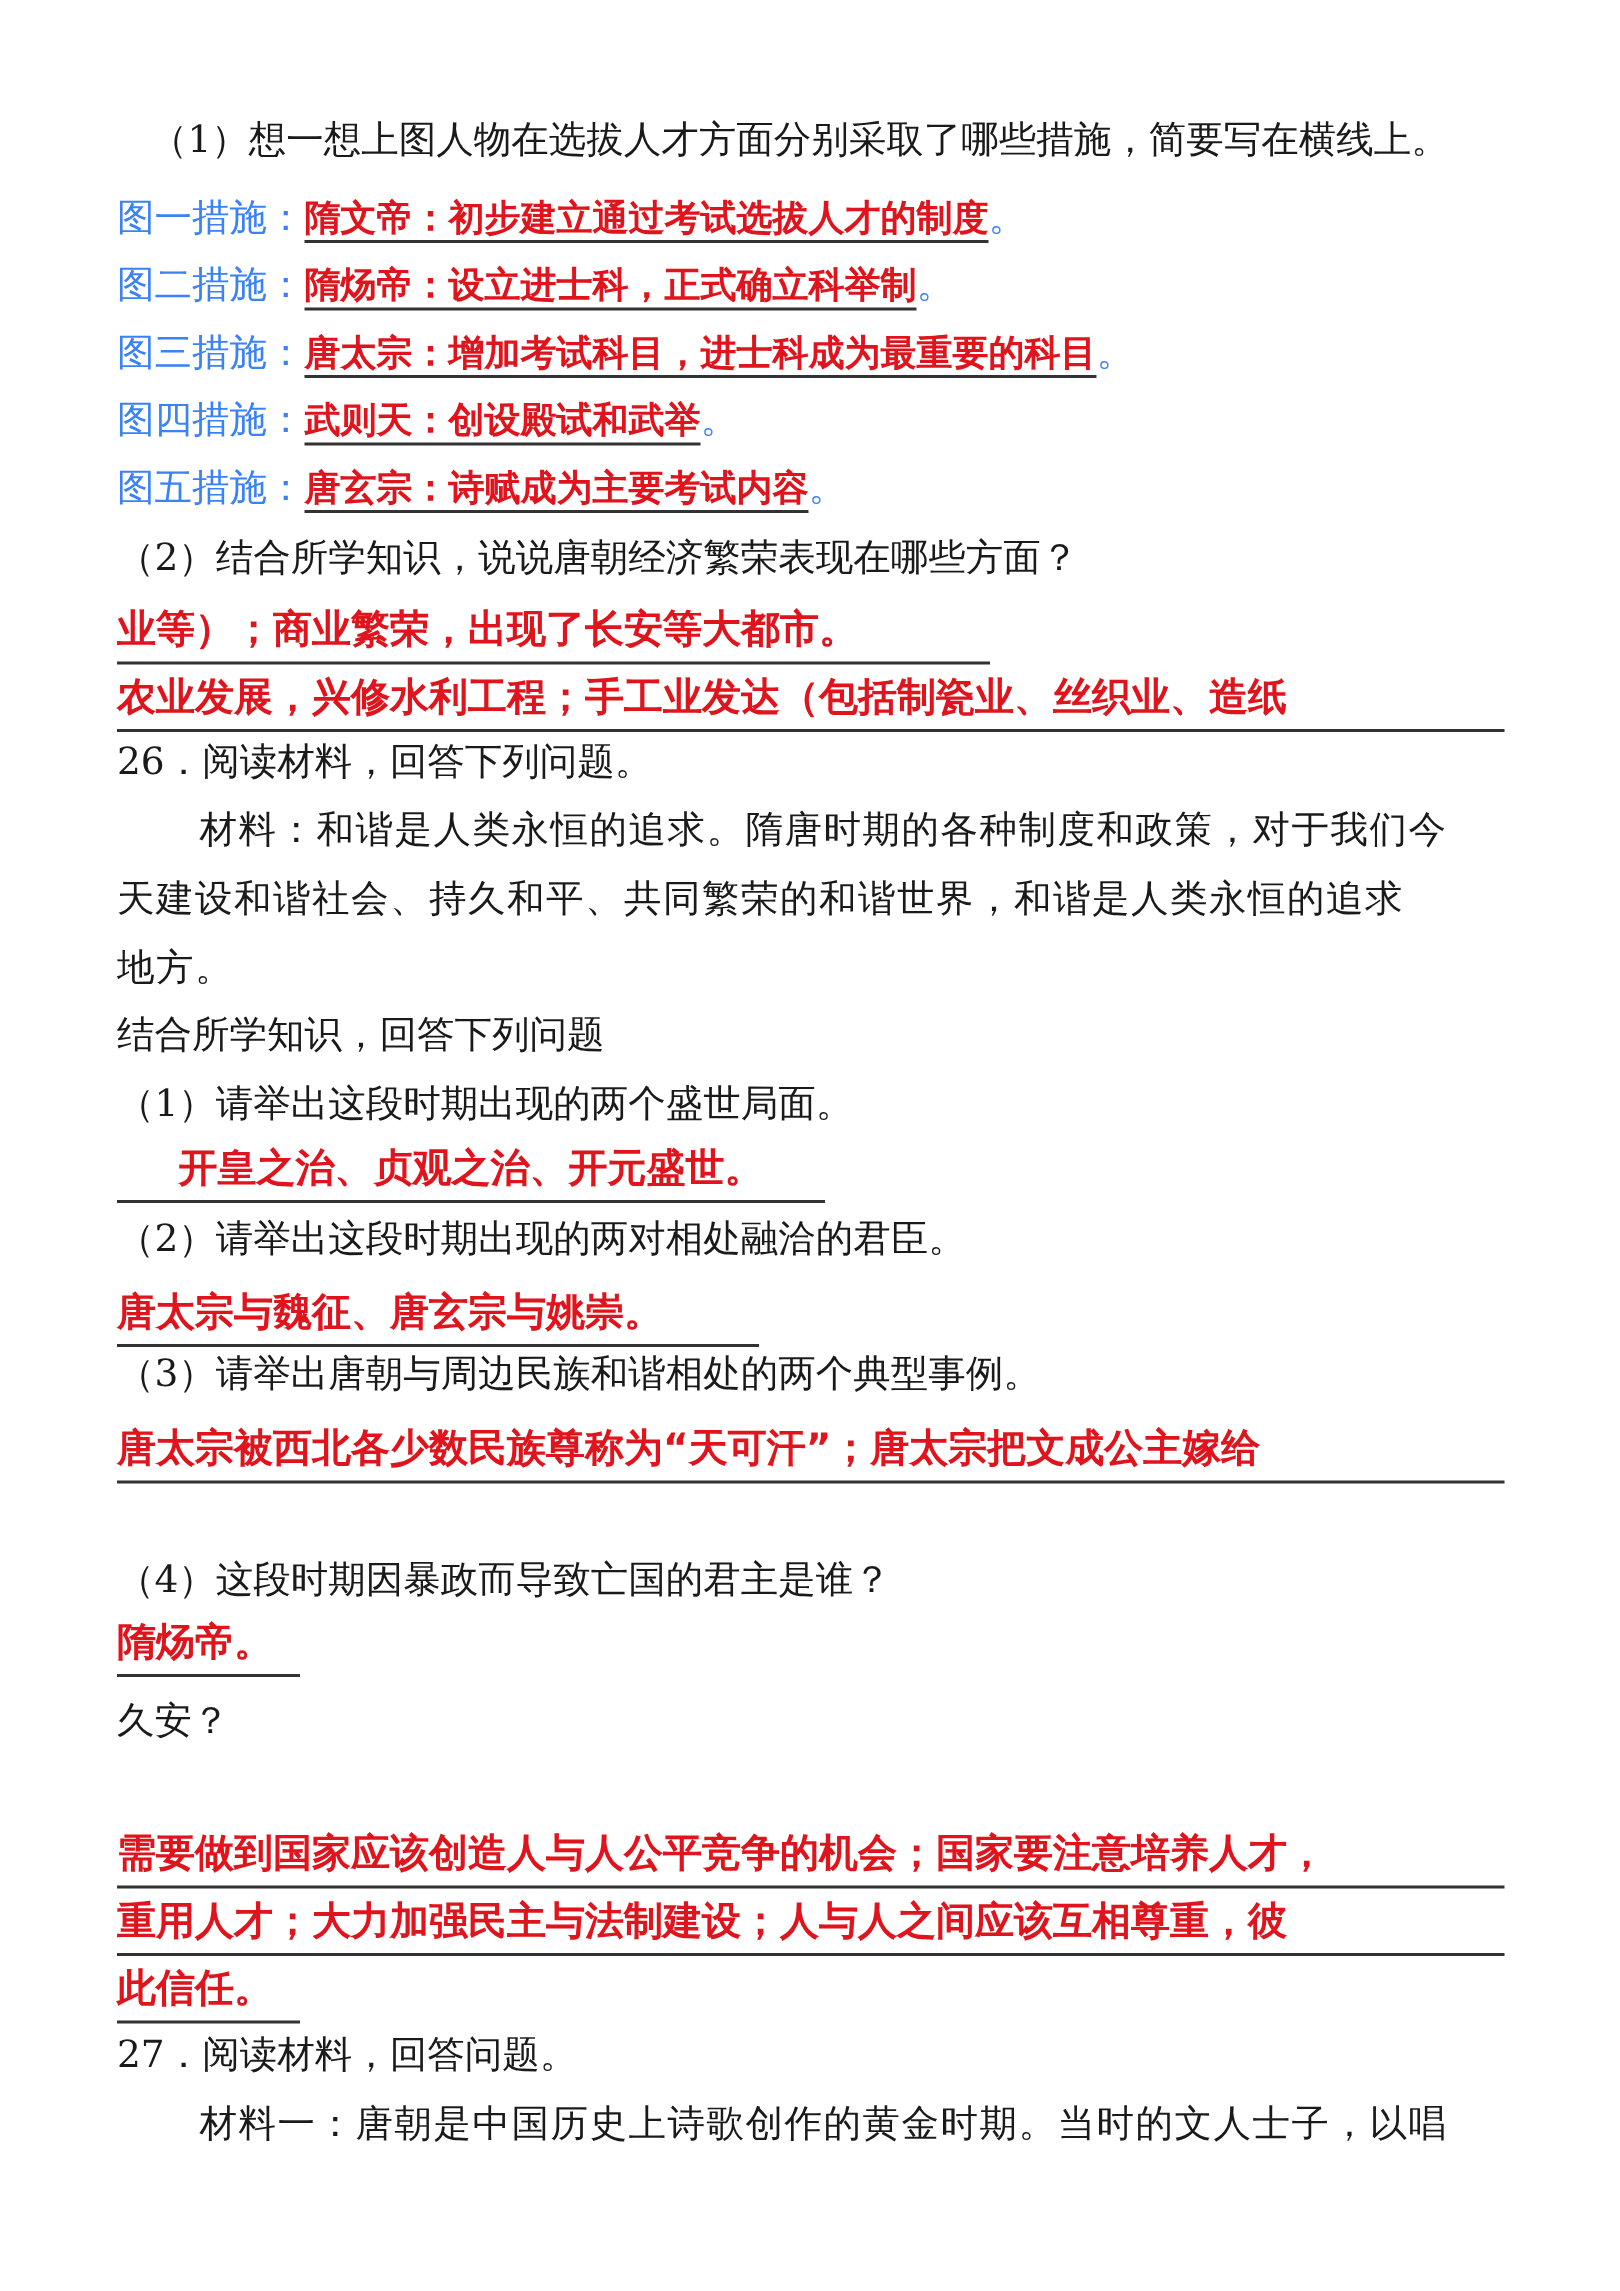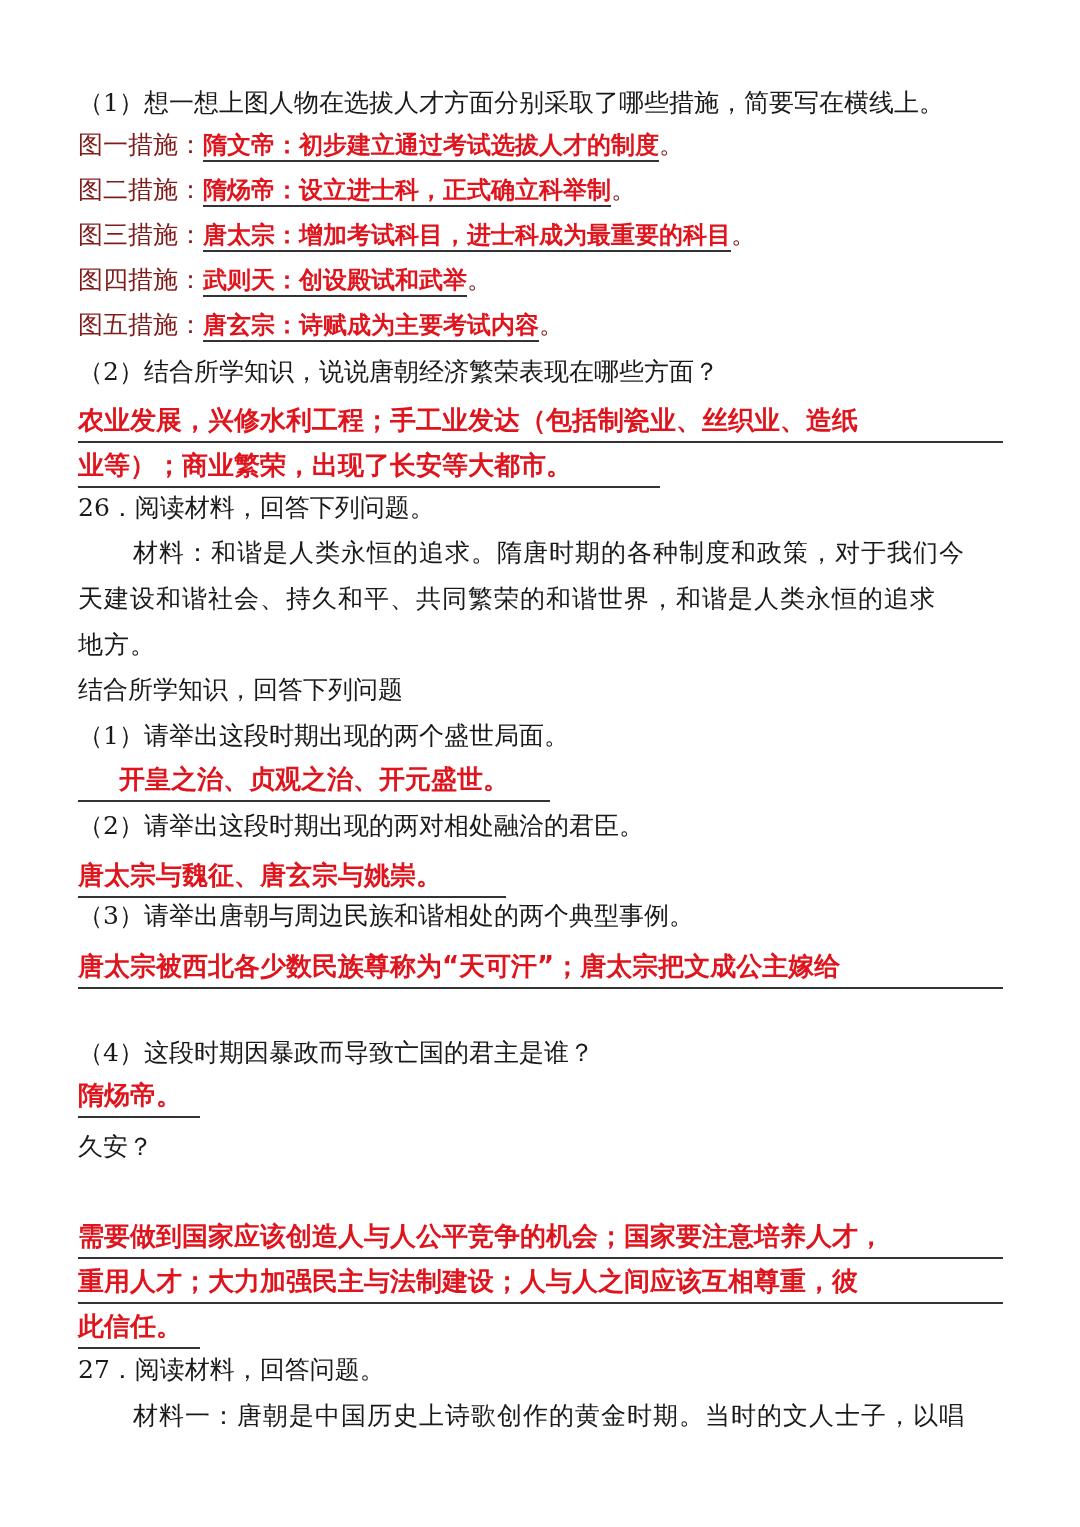--- a/index.html
+++ b/index.html
@@ -16,21 +16,21 @@
       color: #1a1a1a;
     }
     .line {
       position: absolute;
       left: 78px;
       font-size: 25px;
       white-space: nowrap;
       line-height: 34px;
     }
     .q { left: 78px; }
-    .label { color: #7f1d1d; }
+    .label { color: #3b82f6; }
     .ans {
       color: #e0141c;
       font-weight: bold;
       font-family: "DejaVu Sans", "Liberation Sans", sans-serif;
       font-size: 24px;
     }
     .ul {
       border-bottom: 2px solid #333;
       padding-bottom: 1px;
     }
@@ -50,50 +50,50 @@
       border-bottom: 2px solid #333;
       height: 43px;
     }
     .ans-block .row.short { display: inline-block; }
     .material {
       position: absolute;
       left: 78px;
       width: 925px;
       font-size: 25px;
       line-height: 46px;
-      font-family: Liberation Serif, serif;
+      font-family: Liberation Sans, sans-serif;
       text-align: justify;
       letter-spacing: 1px;
     }
   </style>
 </head>
 <body>
 
-<div class="line q" style="top:86px;">（1）想一想上图人物在选拔人才方面分别采取了哪些措施，简要写在横线上。</div>
+<div class="line q" style="top:76px;margin-left:22px;">（1）想一想上图人物在选拔人才方面分别采取了哪些措施，简要写在横线上。</div>
 
 <div class="line" style="top:128px;">
   <span class="label">图一措施：</span><span class="ans ul">隋文帝：初步建立通过考试选拔人才的制度</span><span class="label">。</span>
 </div>
 <div class="line" style="top:173px;">
   <span class="label">图二措施：</span><span class="ans ul">隋炀帝：设立进士科，正式确立科举制</span><span class="label">。</span>
 </div>
 <div class="line" style="top:218px;">
   <span class="label">图三措施：</span><span class="ans ul">唐太宗：增加考试科目，进士科成为最重要的科目</span><span class="label">。</span>
 </div>
 <div class="line" style="top:263px;">
   <span class="label">图四措施：</span><span class="ans ul">武则天：创设殿试和武举</span><span class="label">。</span>
 </div>
 <div class="line" style="top:308px;">
   <span class="label">图五措施：</span><span class="ans ul">唐玄宗：诗赋成为主要考试内容</span><span class="label">。</span>
 </div>
 
 <div class="line q" style="top:355px;">（2）结合所学知识，说说唐朝经济繁荣表现在哪些方面？</div>
 <div class="ans-block" style="top:398px;">
+  <span class="row short" style="width:582px;">业等）；商业繁荣，出现了长安等大都市。</span>
   <span class="row">农业发展，兴修水利工程；手工业发达（包括制瓷业、丝织业、造纸</span>
-  <span class="row short" style="width:582px;">业等）；商业繁荣，出现了长安等大都市。</span>
 </div>
 
 <div class="line" style="top:491px;">26．阅读材料，回答下列问题。</div>
 <div class="material" style="top:530px;">
   <div style="padding-left:55px;">材料：和谐是人类永恒的追求。隋唐时期的各种制度和政策，对于我们今</div>
   <div>天建设和谐社会、持久和平、共同繁荣的和谐世界，和谐是人类永恒的追求</div>
   <div>地方。</div>
 </div>
 <div class="line" style="top:673px;">结合所学知识，回答下列问题</div>
 

